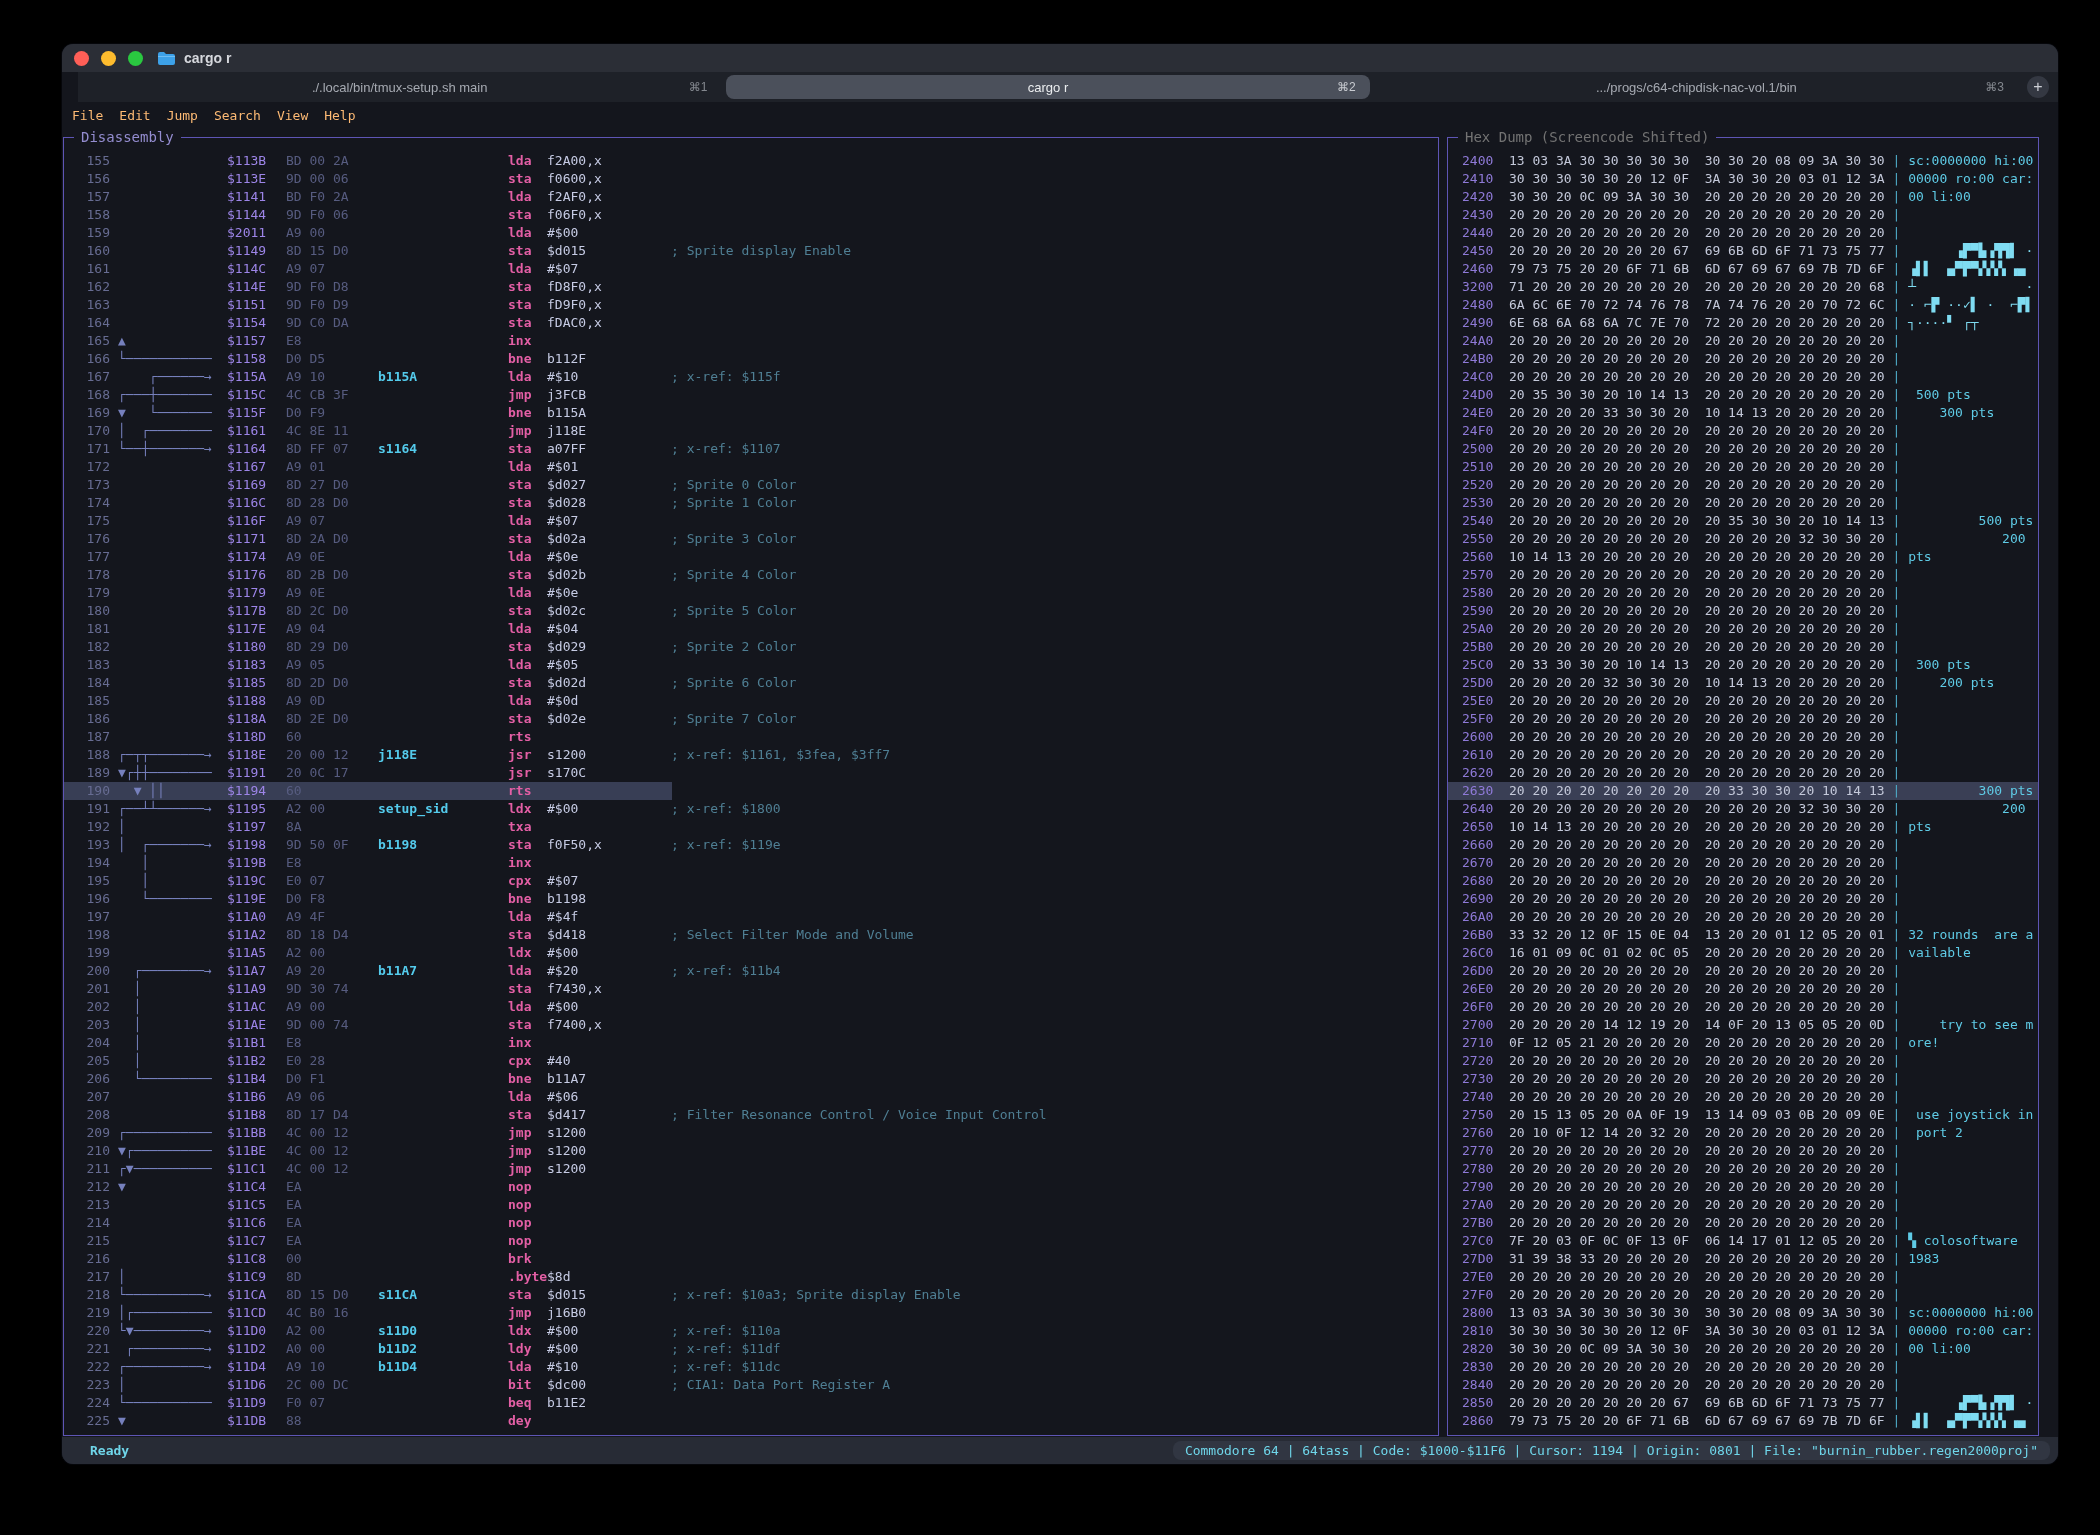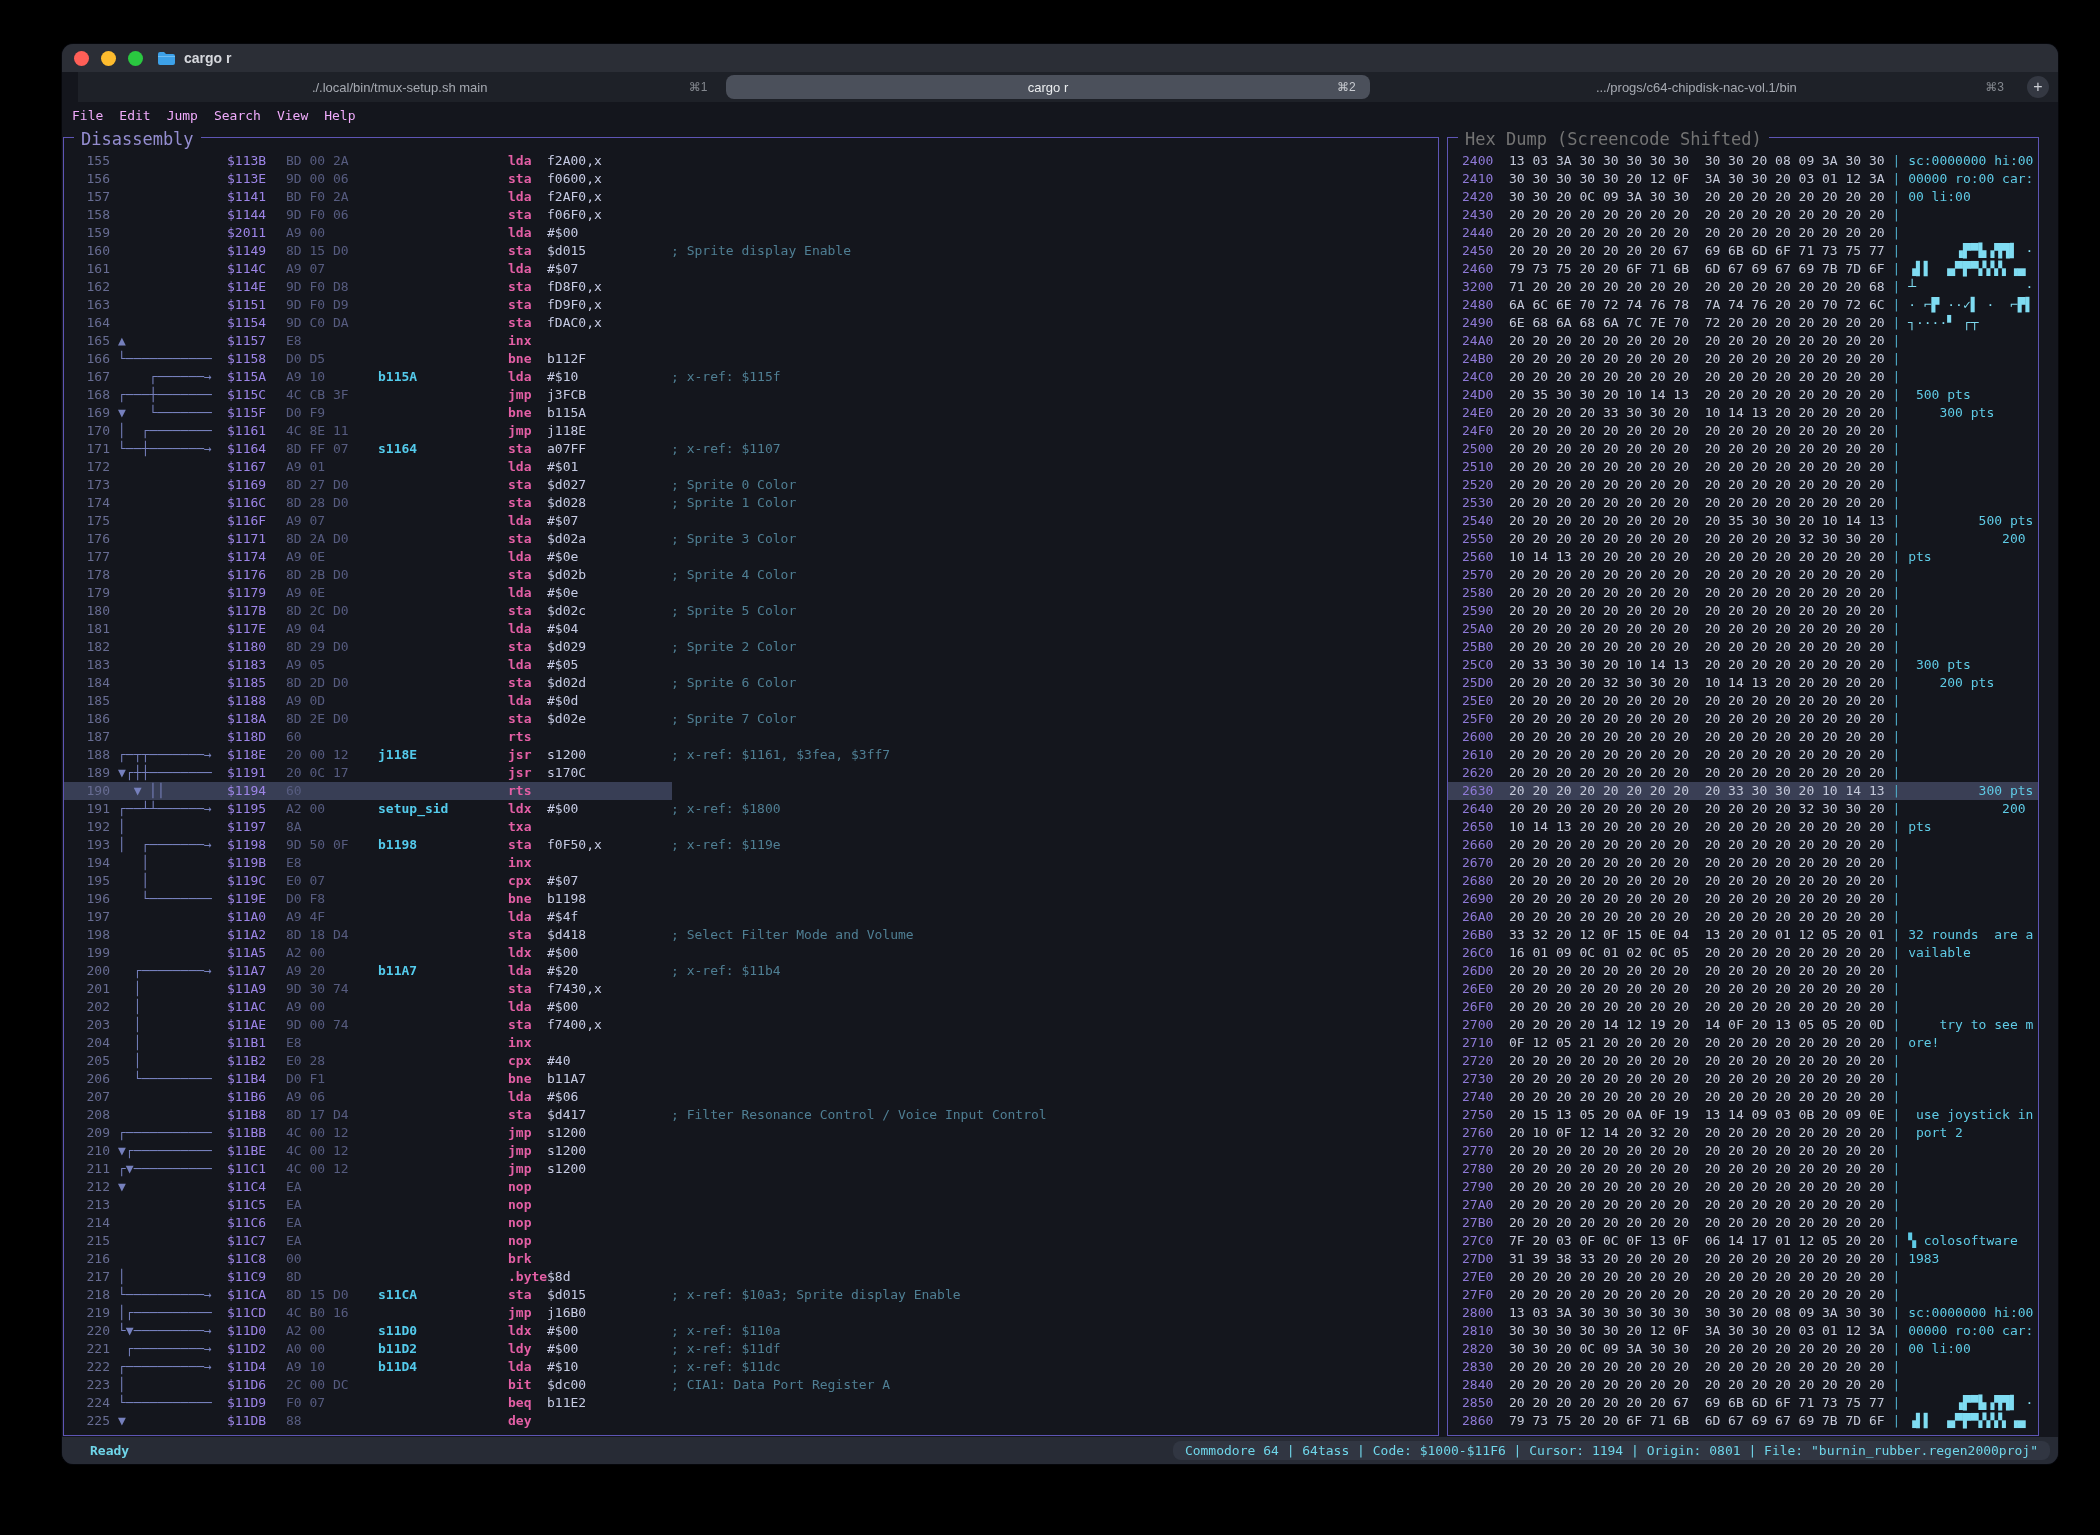--- a/index.html
+++ b/index.html
@@ -27,25 +27,25 @@
   .tab .key{position:absolute;right:14px;color:#84888f;font-size:12px;}
   .tab.active{background:#4b505b;border-radius:8px;margin:3px 5px;color:#eceef0;}
   .tab.active .key{color:#c9ccd2;}
   .newtab{width:40px;display:flex;align-items:center;justify-content:center;}
   .newtab .plus{width:22px;height:22px;border-radius:50%;background:#343842;color:#cdd0d6;
         display:flex;align-items:center;justify-content:center;
         font-family:"Liberation Sans",sans-serif;font-size:16px;line-height:1;}
   
   .term{position:absolute;left:0;top:58px;right:0;bottom:0;background:#14161d;}
   .menubar{position:absolute;left:10px;top:6px;display:flex;gap:16px;
-           font-size:13px;color:#f0abfc;}
+           font-size:13px;color:#fdba74;}
   .menubar span{white-space:pre;}
   .panel{position:absolute;border:1px solid #5e55b5;}
   .panel-title{position:absolute;top:-9px;left:10px;padding:0 7px;background:#14161d;
-               font-size:17px;white-space:pre;}
+               font-size:14px;white-space:pre;}
   #disasm-panel{left:1px;top:35px;width:1374px;height:1297px;}
   #disasm-panel .panel-title{color:#948dd0;}
   #hex-panel{left:1385px;top:35px;width:590px;height:1297px;}
   #hex-panel .panel-title{color:#737373;}
   .rows{position:absolute;left:0;top:14px;right:0;bottom:0;overflow:hidden;}
   .drow{position:relative;height:18px;font-size:13px;line-height:18px;}
   .drow span{position:absolute;white-space:pre;top:0;}
   .drow .ln{left:2px;width:44px;text-align:right;color:#676c92;}
   .drow .ar{left:54px;color:#7680bd;}
   .drow .ad{left:163px;color:#9d85e8;}

